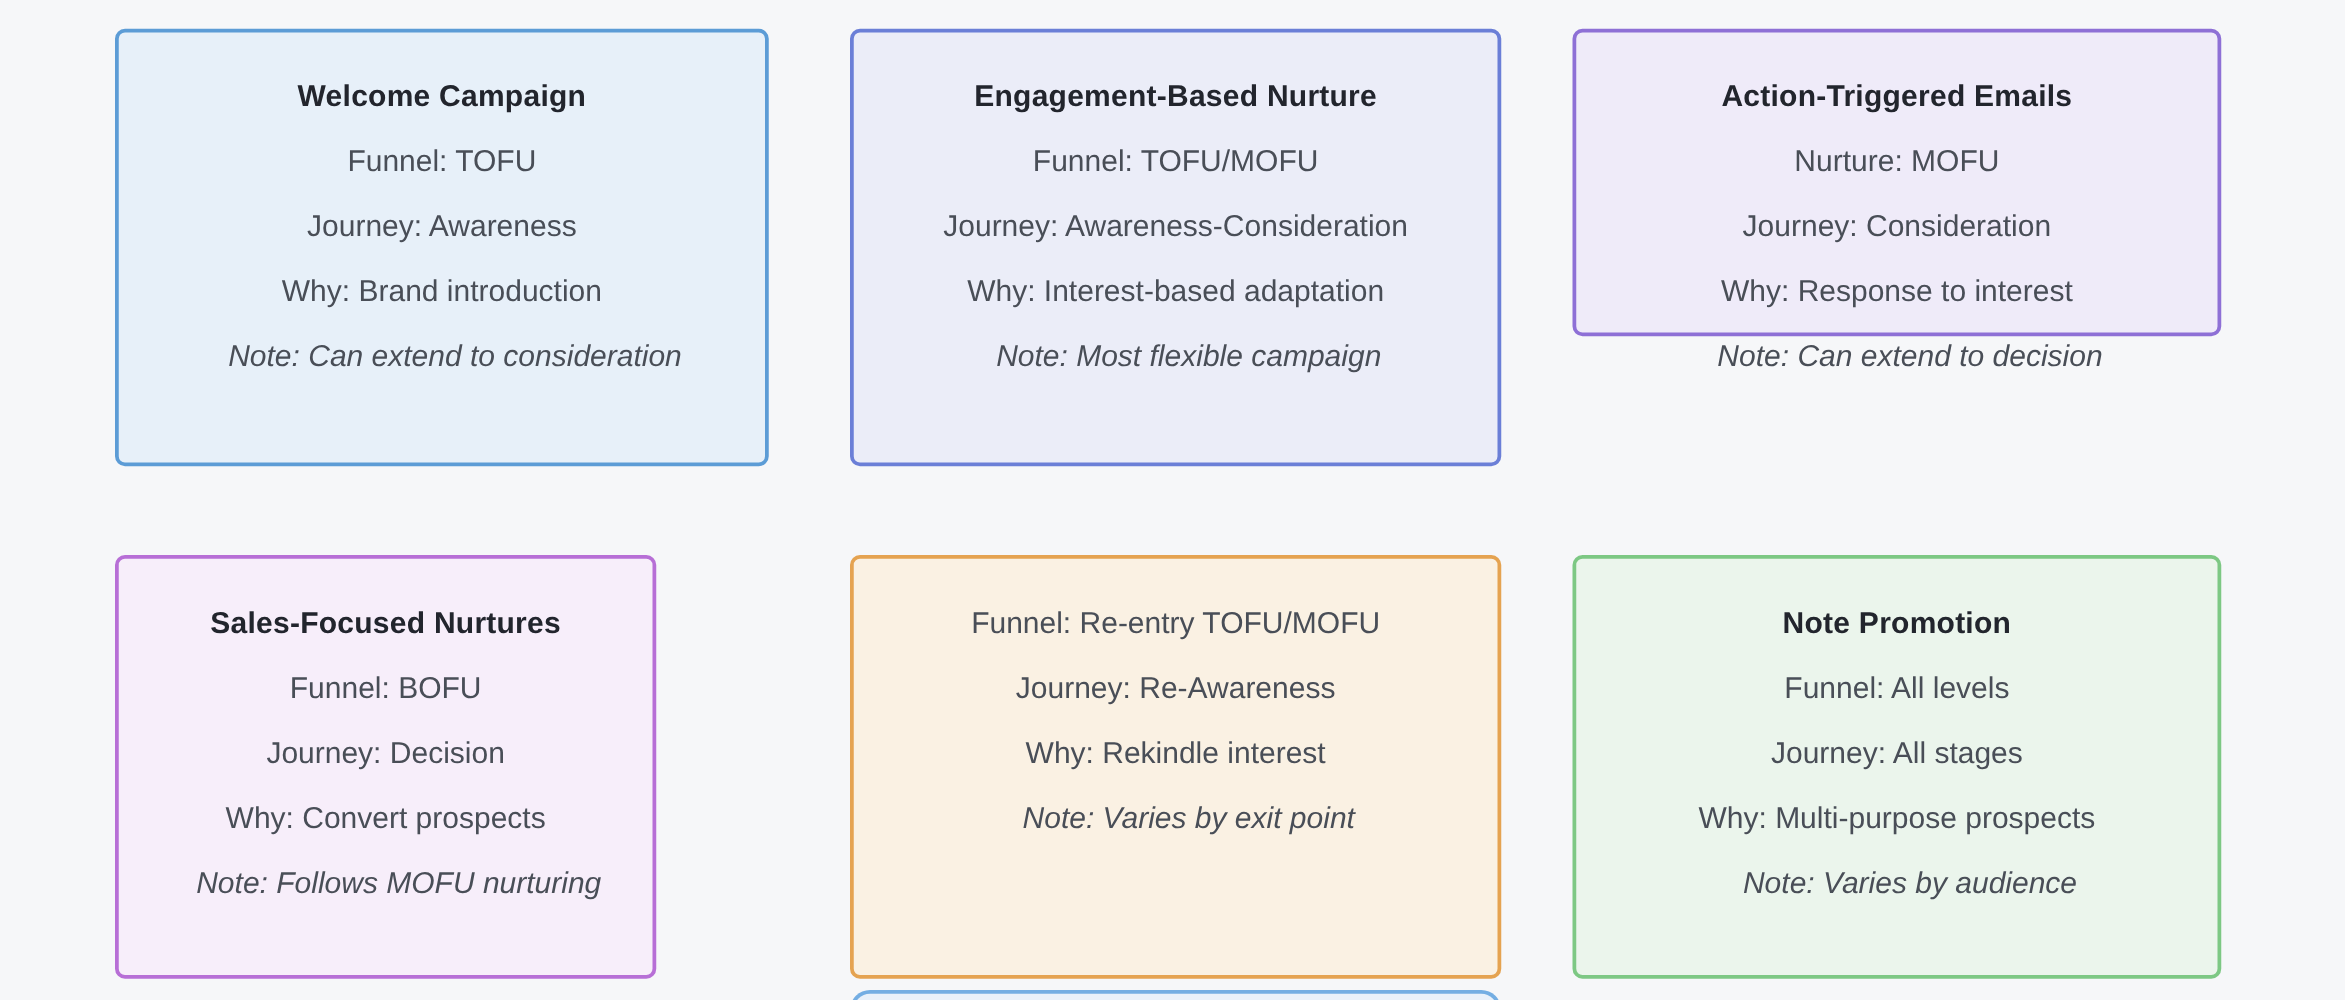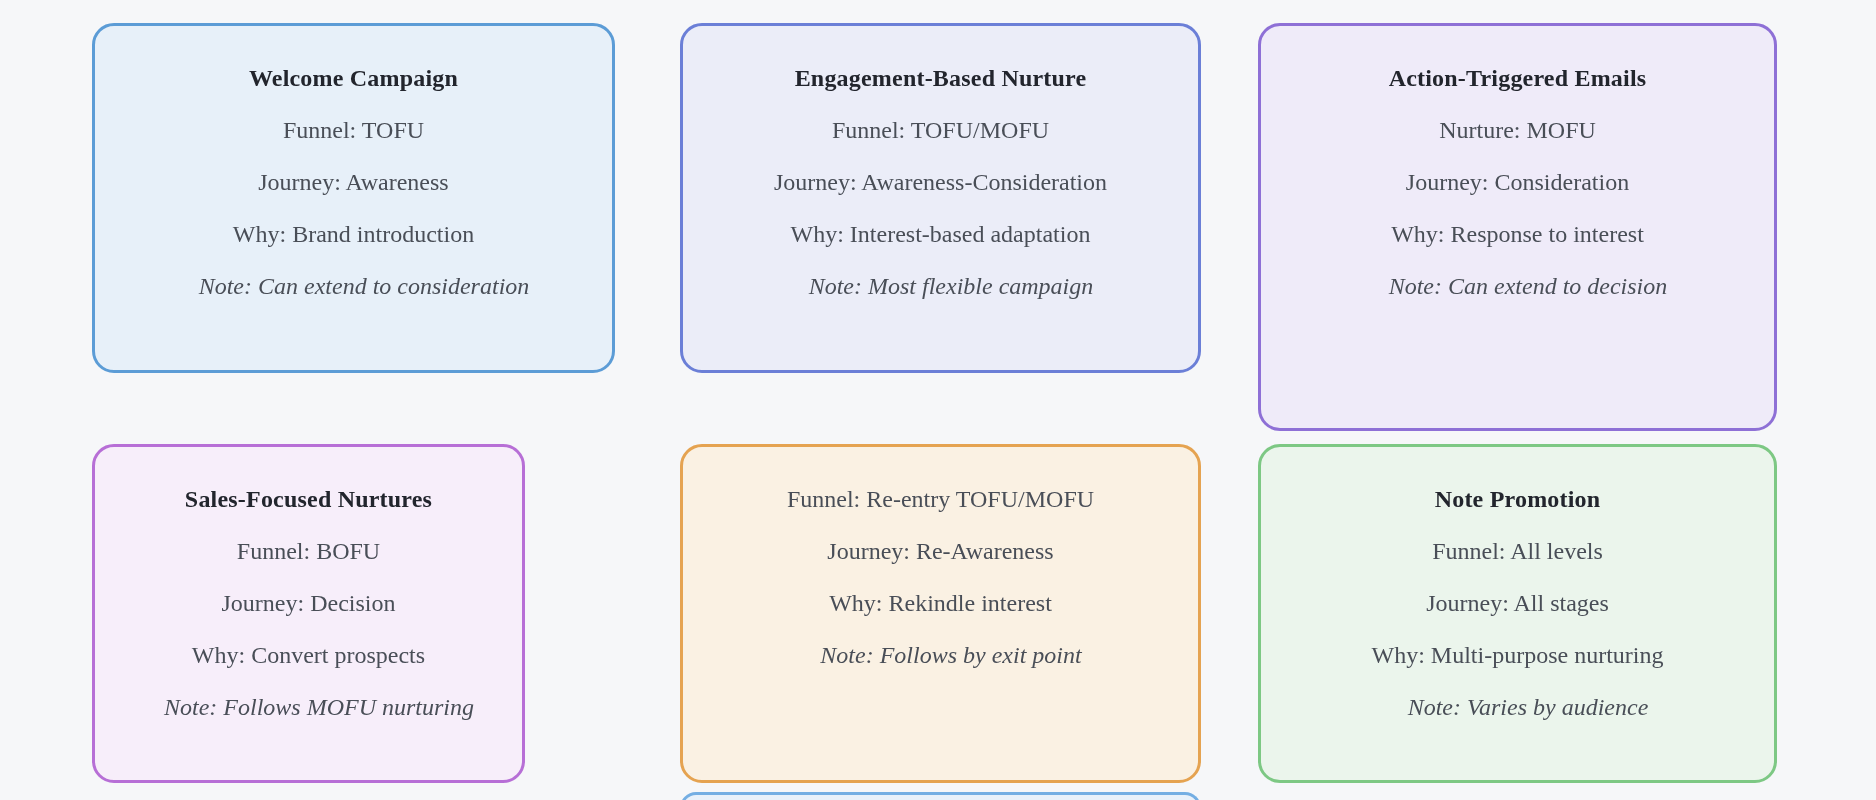--- a/index.html
+++ b/index.html
@@ -13,23 +13,22 @@
   }
   .canvas {
     position: relative;
     width: 1876px;
     height: 800px;
   }
   .card {
     position: absolute;
     box-sizing: border-box;
     border: 3px solid;
-    border-radius: 22px;
+    border-radius: 8px;
     padding: 26px 28px 0 28px;
-    font-family: Liberation Serif, serif;
   }
   .card-title {
     margin: 0;
     font-size: 24px;
     font-weight: bold;
     color: #22252d;
     text-align: center;
     line-height: 52px;
     letter-spacing: 0.2px;
   }
@@ -40,21 +39,21 @@
     text-align: center;
     line-height: 52px;
   }
   .card-note {
     font-style: italic;
     margin-left: 21px;
   }
   
   .pos-r1c1 { left: 92px;   top: 23px;  width: 523px; height: 350px; }
   .pos-r1c2 { left: 680px;  top: 23px;  width: 521px; height: 350px; }
-  .pos-r1c3 { left: 1258px; top: 23px;  width: 519px; height: 408px; }
+  .pos-r1c3 { left: 1258px; top: 23px;  width: 519px; height: 246px; }
   .pos-r2c1 { left: 92px;   top: 444px; width: 433px; height: 339px; }
   .pos-r2c2 { left: 680px;  top: 444px; width: 521px; height: 339px; }
   .pos-r2c3 { left: 1258px; top: 444px; width: 519px; height: 339px; }
   .partial-card {
     position: absolute;
     box-sizing: border-box;
     left: 680px;
     top: 792px;
     width: 521px;
     height: 24px;
@@ -97,26 +96,26 @@
     <p class="card-line">Funnel: BOFU</p>
     <p class="card-line">Journey: Decision</p>
     <p class="card-line">Why: Convert prospects</p>
     <p class="card-line card-note">Note: Follows MOFU nurturing</p>
   </section>
 
   <section class="card pos-r2c2" style="border-color: rgb(229, 163, 81); background: rgb(250, 241, 227);">
     <p class="card-line">Funnel: Re-entry TOFU/MOFU</p>
     <p class="card-line">Journey: Re-Awareness</p>
     <p class="card-line">Why: Rekindle interest</p>
-    <p class="card-line card-note">Note: Follows by exit point</p>
+    <p class="card-line card-note">Note: Varies by exit point</p>
   </section>
 
   <section class="card pos-r2c3" style="border-color: rgb(125, 200, 132); background: rgb(235, 245, 236);">
     <h2 class="card-title">Note Promotion</h2>
     <p class="card-line">Funnel: All levels</p>
     <p class="card-line">Journey: All stages</p>
-    <p class="card-line">Why: Multi-purpose nurturing</p>
+    <p class="card-line">Why: Multi-purpose prospects</p>
     <p class="card-line card-note">Note: Varies by audience</p>
   </section>
 
   <div class="partial-card" style="border-color: rgb(116, 174, 227); background: rgb(233, 241, 250);"></div>
 
 </div>
 
 </body></html>

